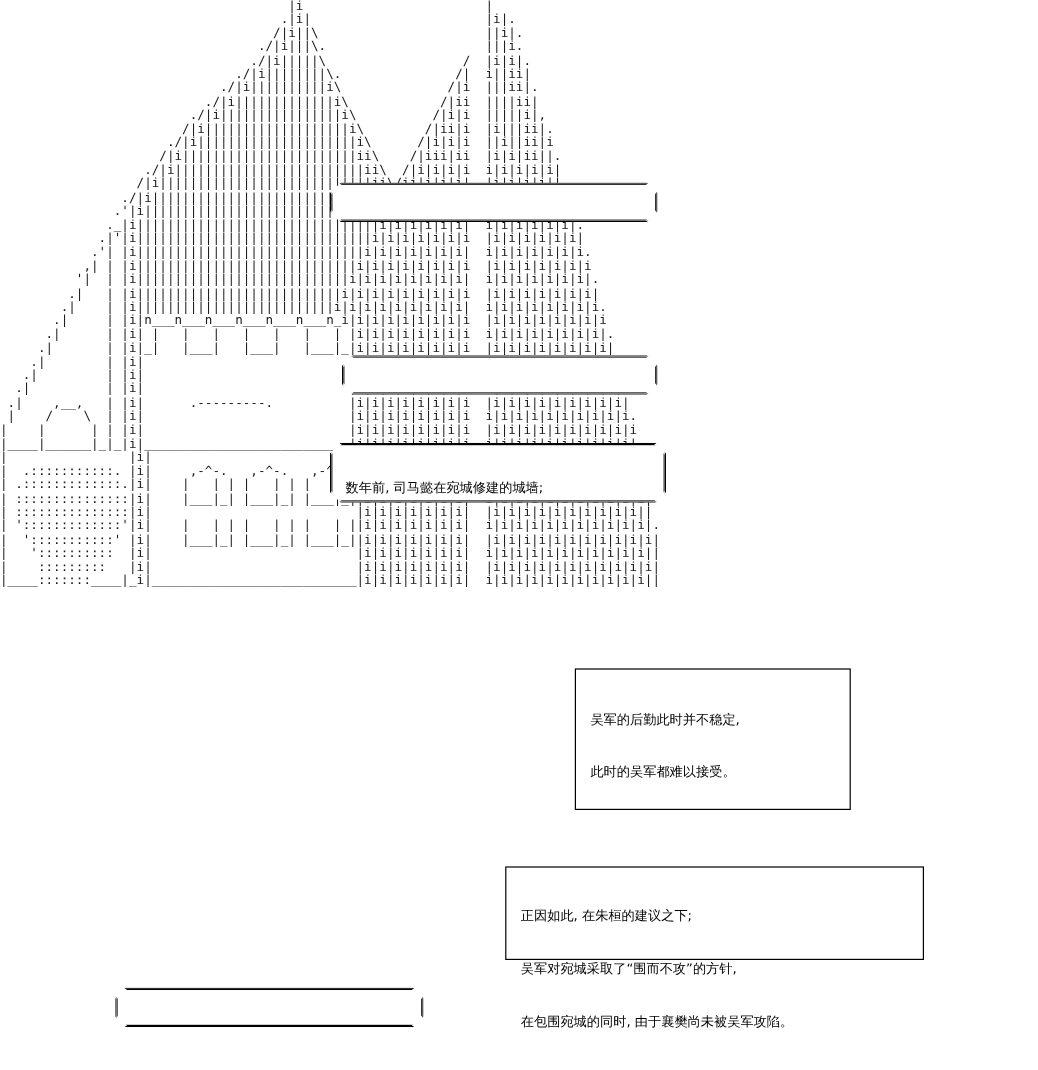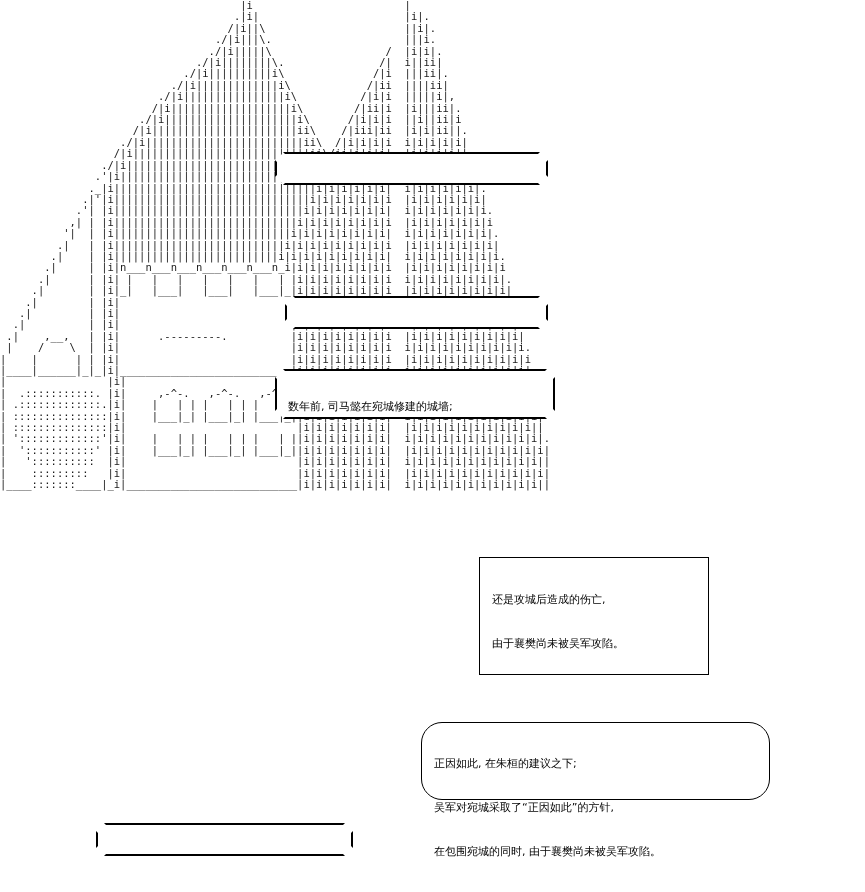--- a/index.html
+++ b/index.html
@@ -68,21 +68,21 @@
     );
     pointer-events: none;
   }
   .bubble.rect { border-radius: 0; }
 
   
   #bubble-dice-wu      { left: 275px; top: 152px;  width: 273px; height: 33px; }
   #bubble-block        { left: 285px; top: 296px;  width: 263px; height: 33px; }
   #bubble-wall         { left: 275px; top: 369px;  width: 280px; height: 50px;  padding-top: 4px;}
   #bubble-logistics    { left: 479px; top: 557px;  width: 230px; height: 118px; padding-top: 9px;}
-  #bubble-strategy     { left: 421px; top: 722px;  width: 349px; height: 78px;  padding-top: 8px; border-radius: 21px;}
+  #bubble-strategy     { left: 421px; top: 722px;  width: 349px; height: 78px;  padding-top: 8px;}
   #bubble-dice-zhuhuan { left: 96px;  top: 823px;  width: 257px; height: 33px; }
 
   .bubble .line { display: block; }
 </style>
 </head>
 <body>
 
 <div id="stage">
 
   <pre class="ascii-art">                                      |i                        |                            
@@ -137,30 +137,30 @@
   <div class="bubble oct" id="bubble-block">
     <span class="line">在宛城, 吴军的进军受到了阻碍ーー</span>
   </div>
 
   <div class="bubble oct" id="bubble-wall">
     <span class="line">数年前, 司马懿在宛城修建的城墙;</span>
     <span class="line">径直的挡在了吴军的兵锋之前。</span>
   </div>
 
   <div class="bubble rect" id="bubble-logistics">
-    <span class="line">还是攻城后造成的伤亡,</span>
-    <span class="line">由于襄樊尚未被吴军攻陷。</span>
+    <span class="line">吴军的后勤此时并不稳定,</span>
+    <span class="line">此时的吴军都难以接受。</span>
     <span class="line">&nbsp;</span>
     <span class="line">无论是攻城所需的木料,</span>
     <span class="line">还是攻城后造成的伤亡;</span>
   </div>
 
   <div class="bubble rect" id="bubble-strategy">
     <span class="line">正因如此, 在朱桓的建议之下;</span>
-    <span class="line">吴军对宛城采取了“正因如此”的方针,</span>
+    <span class="line">吴军对宛城采取了“围而不攻”的方针,</span>
     <span class="line">在包围宛城的同时, 由于襄樊尚未被吴军攻陷。</span>
   </div>
 
   <div class="bubble oct" id="bubble-dice-zhuhuan">
     <span class="line">少壮派对朱桓的好感:【rd＝47】</span>
   </div>
 
 </div>
 
 </body></html>

